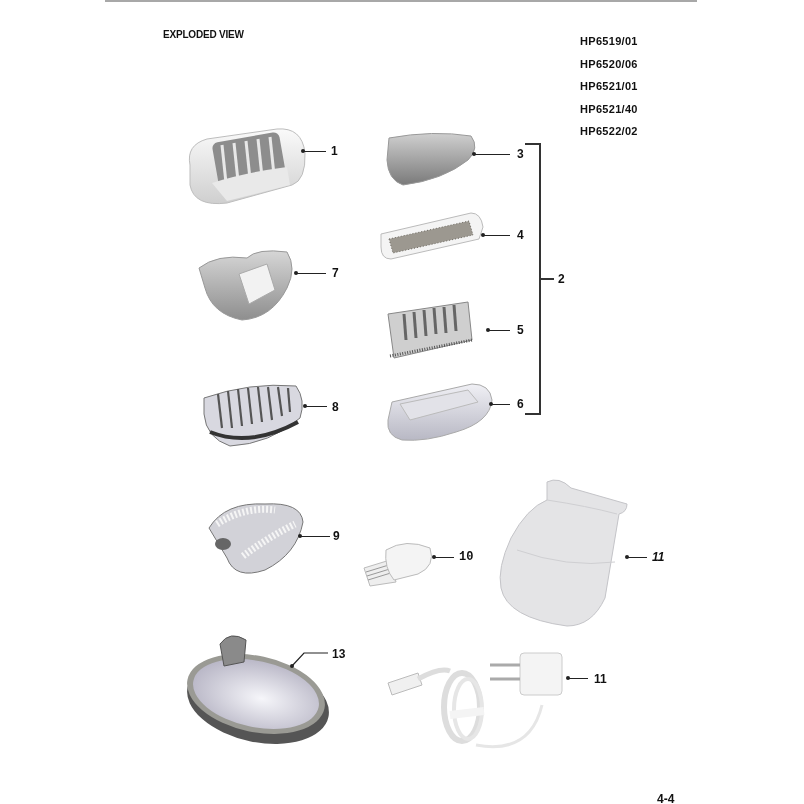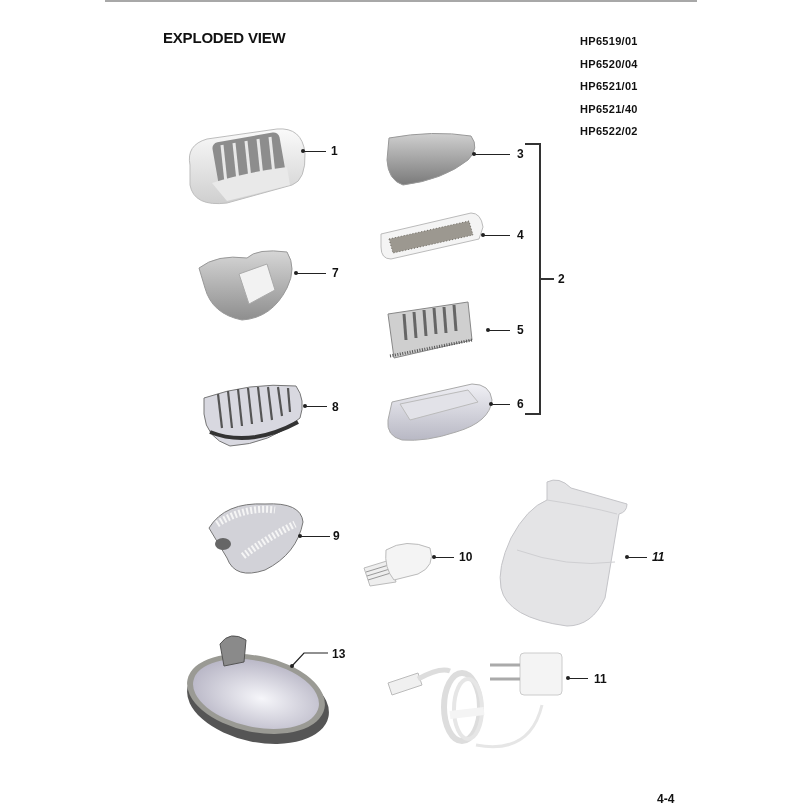--- a/index.html
+++ b/index.html
@@ -1,38 +1,38 @@
 <!DOCTYPE html>
 <html><head>
 <meta charset="utf-8">
 <style>
   html,body{margin:0;padding:0;background:#fff;}
   body{width:804px;height:804px;position:relative;overflow:hidden;font-family:"Liberation Sans",sans-serif;color:#111;}
   .abs{position:absolute;}
   .topline{left:105px;top:0;width:592px;height:2px;background:#a8a8a8;}
-  .section-title{left:163px;top:29px;font-size:15px;font-weight:bold;letter-spacing:-0.2px;}
+  .section-title{left:163px;top:29px;font-size:10px;font-weight:bold;letter-spacing:-0.2px;}
   .models{left:580px;top:30px;font-size:11px;font-weight:bold;line-height:22.5px;letter-spacing:0.3px;}
   .models div{height:22.5px;}
   .callout-num{font-size:12px;font-weight:bold;}
   .leader{height:1.2px;background:#222;}
   .dot{width:4px;height:4px;border-radius:50%;background:#222;}
   .bracket-v{width:1.5px;background:#333;}
   .bracket-h{height:1.5px;background:#333;}
   .page-num{left:657px;top:792px;font-size:12px;font-weight:bold;}
   svg{position:absolute;overflow:visible;}
 </style>
 </head>
 <body>
 
 <div class="abs topline"></div>
 <div class="abs section-title">EXPLODED VIEW</div>
 
 <div class="abs models">
   <div>HP6519/01</div>
-  <div>HP6520/04</div>
+  <div>HP6520/06</div>
   <div>HP6521/01</div>
   <div>HP6521/40</div>
   <div>HP6522/02</div>
 </div>
 
 <svg style="left:182px;top:125px;width:125px;height:82px;" viewBox="0 0 125 82">
   <defs>
     <linearGradient id="g1" x1="0" y1="0" x2="0" y2="1">
         <stop offset="0" stop-color="#fafafa"></stop>
         <stop offset="1" stop-color="#cfcfcf"></stop>
@@ -196,21 +196,21 @@
 <div class="abs dot" style="left:303px;top:404px;"></div>
 <div class="abs leader" style="left:305px;top:406px;width:22px;"></div>
 <div class="abs callout-num" style="left:332px;top:400px;">8</div>
 
 <div class="abs dot" style="left:298px;top:534px;"></div>
 <div class="abs leader" style="left:300px;top:536px;width:30px;"></div>
 <div class="abs callout-num" style="left:333px;top:529px;">9</div>
 
 <div class="abs dot" style="left:432px;top:555px;"></div>
 <div class="abs leader" style="left:434px;top:557px;width:20px;"></div>
-<div class="abs callout-num" style="left:459px;top:550px;">10</div>
+<div class="abs callout-num" style="left:459px;top:550px;font-family:Liberation Mono, monospace;">10</div>
 
 <div class="abs dot" style="left:625px;top:555px;"></div>
 <div class="abs leader" style="left:627px;top:557px;width:20px;"></div>
 <div class="abs callout-num" style="left:652px;top:550px;font-style:italic;">11</div>
 
 <svg style="left:290px;top:650px;width:40px;height:20px;" viewBox="0 0 40 20">
   <path d="M2 16 L14 3 L38 3" stroke="#222" stroke-width="1.2" fill="none"></path>
   <circle cx="2" cy="16" r="2" fill="#222"></circle>
 </svg>
 <div class="abs callout-num" style="left:332px;top:647px;">13</div>

